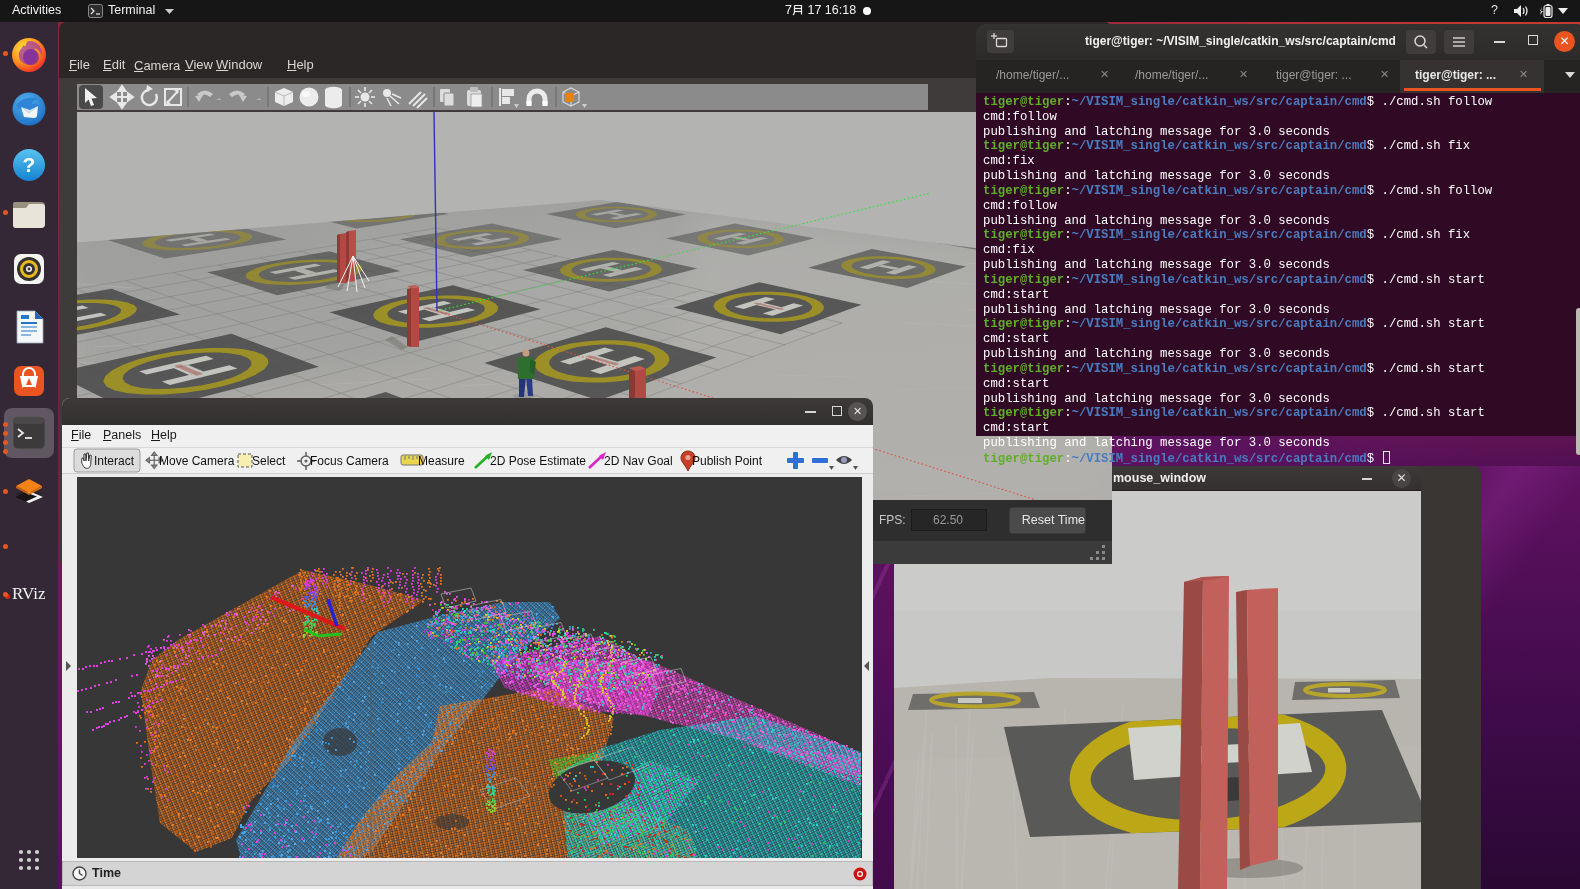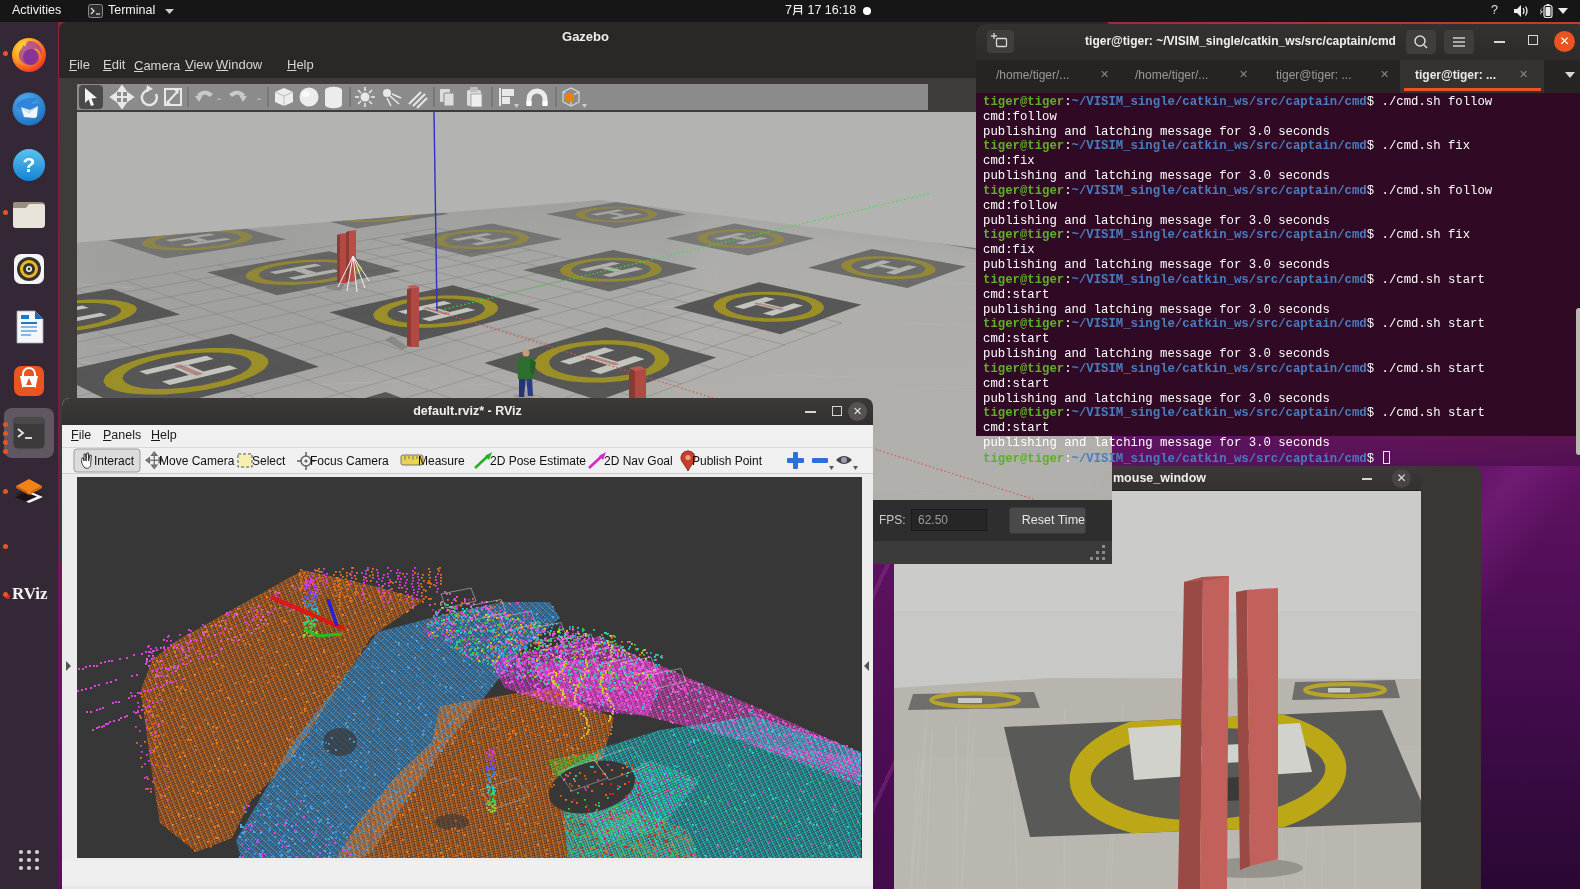--- a/index.html
+++ b/index.html
@@ -50,21 +50,20 @@
         <polygon points="309,86 335,85 333,398 306,398" fill="#c2615b"></polygon>
         <polygon points="290,91 316,89 335,85 309,86" fill="#b05550"></polygon>
         <polygon points="342,101 353,99 356,375 346,379" fill="#9a4a44"></polygon>
         <polygon points="353,99 384,97 384,368 356,375" fill="#c2615b"></polygon>
         <polygon points="342,101 364,98 384,97 353,99" fill="#ad534e"></polygon>
       </svg></div>
 </div>
 
 <div class="win" style="left:59px;top:22px;width:1053px;height:542px;background:#3e3b3a;border-radius:8px 8px 4px 4px">
  <div style="position:absolute;left:0;top:0;width:100%;height:30px;background:#2a2726;border-radius:8px 8px 0 0"></div>
- <div style="position:absolute;left:0;top:7px;width:100%;text-align:center;font-weight:bold;font-size:13px;color:#eeeeec">Gazebo</div>
  <div style="position:absolute;left:0;top:30px;width:100%;height:26px;background:#2a2726;color:#d9d5d1;font-size:13px">
    <span style="position:absolute;left:10px;top:5px"><u>F</u>ile</span>
    <span style="position:absolute;left:44px;top:5px"><u>E</u>dit</span>
    <span style="position:absolute;left:75px;top:6px"><u>C</u>amera</span>
    <span style="position:absolute;left:126px;top:5px"><u>V</u>iew</span>
    <span style="position:absolute;left:157px;top:5px"><u>W</u>indow</span>
    <span style="position:absolute;left:228px;top:5px"><u>H</u>elp</span>
  </div>
  <div style="position:absolute;left:18px;top:62px;width:851px;height:26px"><svg width="851" height="26" viewBox="0 0 851 26">
         <rect width="851" height="26" fill="#8b8b8b"></rect>
@@ -393,40 +392,39 @@
 <polygon points="552,256 563,254 569,257 558,259" fill="#c05a50"></polygon>
 <ellipse cx="447" cy="284" rx="11" ry="2.5" fill="#8f8f8d" opacity="0.7"></ellipse>
 <polygon points="442,265 449,265 447,285 442,285" fill="#273378"></polygon>
 <polygon points="449,265 455,265 456,284 451,284" fill="#2a3a85"></polygon>
 <polygon points="440,246 456,245 457,267 441,267" fill="#2e6e2e"></polygon>
 <polygon points="453,247 459,250 457,263 453,260" fill="#226028"></polygon>
 <circle cx="449" cy="241" r="3.5" fill="#c49d80"></circle>
       </svg></div>
  <div style="position:absolute;left:18px;top:478px;width:1035px;height:41px;background:#2e2e2e">
    <span style="position:absolute;left:802px;top:13px;color:#c9c9c9;font-size:12px">FPS: </span>
-   <span style="position:absolute;left:834px;top:9px;width:76px;height:22px;background:#262626;border:1px solid #1a1a1a;color:#9a9a9a;font-size:12px;padding:3px 0 0 6px">62.50</span>
+   <span style="position:absolute;left:834px;top:9px;width:76px;height:22px;background:#262626;border:1px solid #1a1a1a;color:#9a9a9a;font-size:12px;padding:3px 0 0 21px">62.50</span>
    <span style="position:absolute;left:932px;top:7px;width:77px;height:27px;background:#4a4a4a;border:1px solid #3a3a3a;border-radius:3px;color:#e6e6e6;font-size:12.5px;text-align:right;padding-top:5px">Reset Time</span>
  </div>
  <div style="position:absolute;left:0;top:519px;width:1053px;height:23px;background:#3b3b3b">
    <svg style="position:absolute;right:6px;top:4px" width="16" height="16">
         <g fill="#8a8a8a">
           <rect x="12" y="0" width="3" height="3"></rect>
           <rect x="12" y="6" width="3" height="3"></rect>
           <rect x="12" y="12" width="3" height="3"></rect>
           <rect x="6" y="6" width="3" height="3"></rect>
           <rect x="6" y="12" width="3" height="3"></rect>
           <rect x="0" y="12" width="3" height="3"></rect>
         </g>
       </svg>
  </div>
 </div>
 
 <div class="win" style="left:62px;top:398px;width:811px;height:491px;background:#efeff0;border-radius:8px 8px 0 0">
  <div style="position:absolute;left:0;top:0;width:100%;height:27px;background:linear-gradient(#3d3939,#322f2f);border-radius:8px 8px 0 0"></div>
- <div style="position:absolute;left:0;top:6px;width:100%;text-align:center;font-weight:bold;font-size:12.5px;color:#f0f0f0">default.rviz* - RViz</div>
  <div style="position:absolute;left:743px;top:13px;width:11px;height:1.5px;background:#d5d5d3"></div>
  <div style="position:absolute;left:770px;top:8px;width:10px;height:10px;border:1.5px solid #d5d5d3"></div>
  <div style="position:absolute;left:786px;top:4px;width:19px;height:19px;border-radius:50%;background:#575353;color:#e8e8e8;text-align:center;font-size:11px;line-height:18px">✕</div>
  <div style="position:absolute;left:0;top:27px;width:100%;height:23px;background:#f0f0f1;border-bottom:1px solid #d8d8d8;font-size:12.5px;color:#1a1a1a">
    <span style="position:absolute;left:9px;top:3px"><u>F</u>ile</span>
    <span style="position:absolute;left:41px;top:3px"><u>P</u>anels</span>
    <span style="position:absolute;left:89px;top:3px"><u>H</u>elp</span>
  </div>
  <div style="position:absolute;left:0;top:50px;width:100%;height:26px;background:#f0f0f1;border-bottom:1px solid #cfcfcf">
   <div style="position:absolute;left:10px;top:0"><svg width="795" height="26" viewBox="0 0 795 26">
@@ -680,20 +678,32 @@
           <path d="M227,152 l14,7 l24,-2" stroke="#22c022" stroke-width="3" fill="none"></path>
           <line x1="251" y1="122" x2="260" y2="149" stroke="#2222d8" stroke-width="3.5"></line>
         </svg></div>
    <svg style="position:absolute;left:2px;top:185px" width="8" height="14">
         <path d="M2 2l5 5-5 5z" fill="#555"></path>
       </svg>
    <svg style="position:absolute;right:2px;top:185px" width="8" height="14">
         <path d="M6 2l-5 5 5 5z" fill="#555"></path>
       </svg>
  </div>
+ <div style="position:absolute;left:0;top:463px;width:100%;height:25px;background:#d4d4d4;border:1px solid #b8b8b8">
+   <svg style="position:absolute;left:9px;top:4px" width="15" height="15">
+        <circle cx="7.5" cy="7.5" r="6.5" fill="#f5f5f5" stroke="#444" stroke-width="1.4"></circle>
+        <path d="M7.5 3.5v4l3 2" stroke="#444" stroke-width="1.4" fill="none"></path>
+      </svg>
+   <span style="position:absolute;left:29px;top:4px;font-weight:bold;font-size:12.5px;color:#222">Time</span>
+   <svg style="position:absolute;right:5px;top:5px" width="14" height="14">
+        <circle cx="7" cy="7" r="6.5" fill="#cc1111"></circle>
+        <circle cx="7" cy="7" r="3" fill="#fff"></circle>
+        <circle cx="7" cy="7" r="1.8" fill="#cc1111"></circle>
+      </svg>
+ </div>
  <div style="position:absolute;left:0;top:488px;width:100%;height:3px;background:#e8e8e8"></div>
 </div>
 
 <div class="win" style="left:976px;top:24px;width:609px;height:412px;background:#300a24;border-radius:9px 9px 0 0">
  <div style="position:absolute;left:0;top:0;width:609px;height:36px;background:linear-gradient(#343131,#2d2a2a);border-radius:9px 9px 0 0">
    <div style="position:absolute;left:11px;top:6px;width:27px;height:23px;background:#413d3d;border-radius:4px">
      <svg width="27" height="23">
           <g fill="none" stroke="#d8d8d6" stroke-width="1.3">
             <rect x="9.5" y="8.5" width="10" height="8" rx="1"></rect>
             <line x1="7" y1="3" x2="7" y2="9"></line>
@@ -848,21 +858,21 @@
         <line x1="15" y1="24" x2="22" y2="24" stroke="#e8e8e8" stroke-width="1.8"></line>
       </svg></div>
     <div style="position:absolute;left:10px;top:448px;width:38px;height:38px"><svg width="38" height="38" viewBox="0 0 38 38">
         <path d="M5 24 l14 -6 14 6 -14 6z" fill="#2a2226"></path>
         <path d="M5 27 l14 -6 14 6 -14 6z" fill="#1a1418"></path>
         <path d="M19 21 l14 6 -14 6 -3-1.5 11-5 -11-4z" fill="#f2f2f2"></path>
         <path d="M6 16 l13 -7 13 7 -13 7z" fill="#f58216"></path>
         <path d="M6 16 l13 7 0 2 -13-7z" fill="#c46410"></path>
         <path d="M32 16 l-13 7 0 2 13-7z" fill="#dd7212"></path>
       </svg></div>
-    <div style="position:absolute;left:12px;top:562px;color:#f4f4f4;font-weight:bold;font-size:17px;font-family:'Liberation Serif',serif">RViz</div>
+    <div style="position:absolute;left:12px;top:562px;color:#f4f4f4;font-weight:normal;font-size:17px;font-family:'Liberation Serif',serif">RViz</div>
     <div style="position:absolute;left:5px;top:572px;width:5px;height:5px;border-radius:50%;background:#d8281e"></div>
     <div style="position:absolute;left:17px;top:826px;width:24px;height:24px"><svg width="24" height="24" viewBox="0 0 24 24">
         <g fill="#d0d0d0">
           <circle cx="4" cy="4" r="2.1"></circle>
           <circle cx="12" cy="4" r="2.1"></circle>
           <circle cx="20" cy="4" r="2.1"></circle>
           <circle cx="4" cy="12" r="2.1"></circle>
           <circle cx="12" cy="12" r="2.1"></circle>
           <circle cx="20" cy="12" r="2.1"></circle>
           <circle cx="4" cy="20" r="2.1"></circle>

